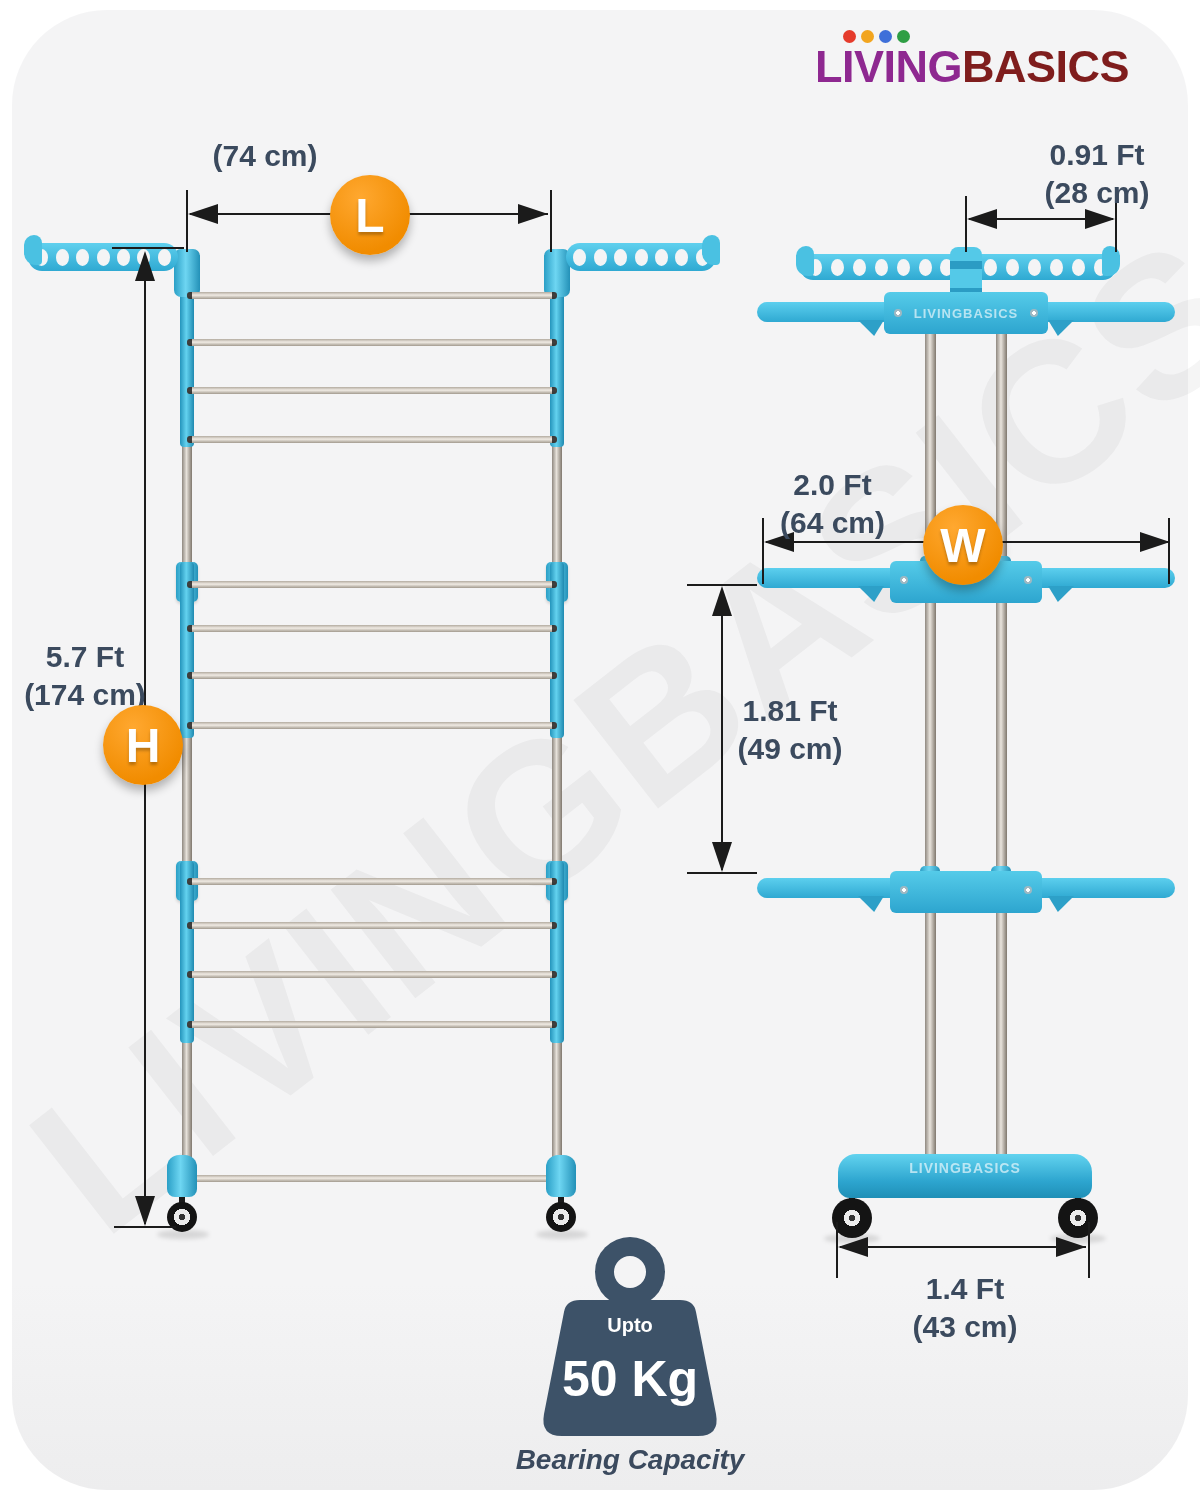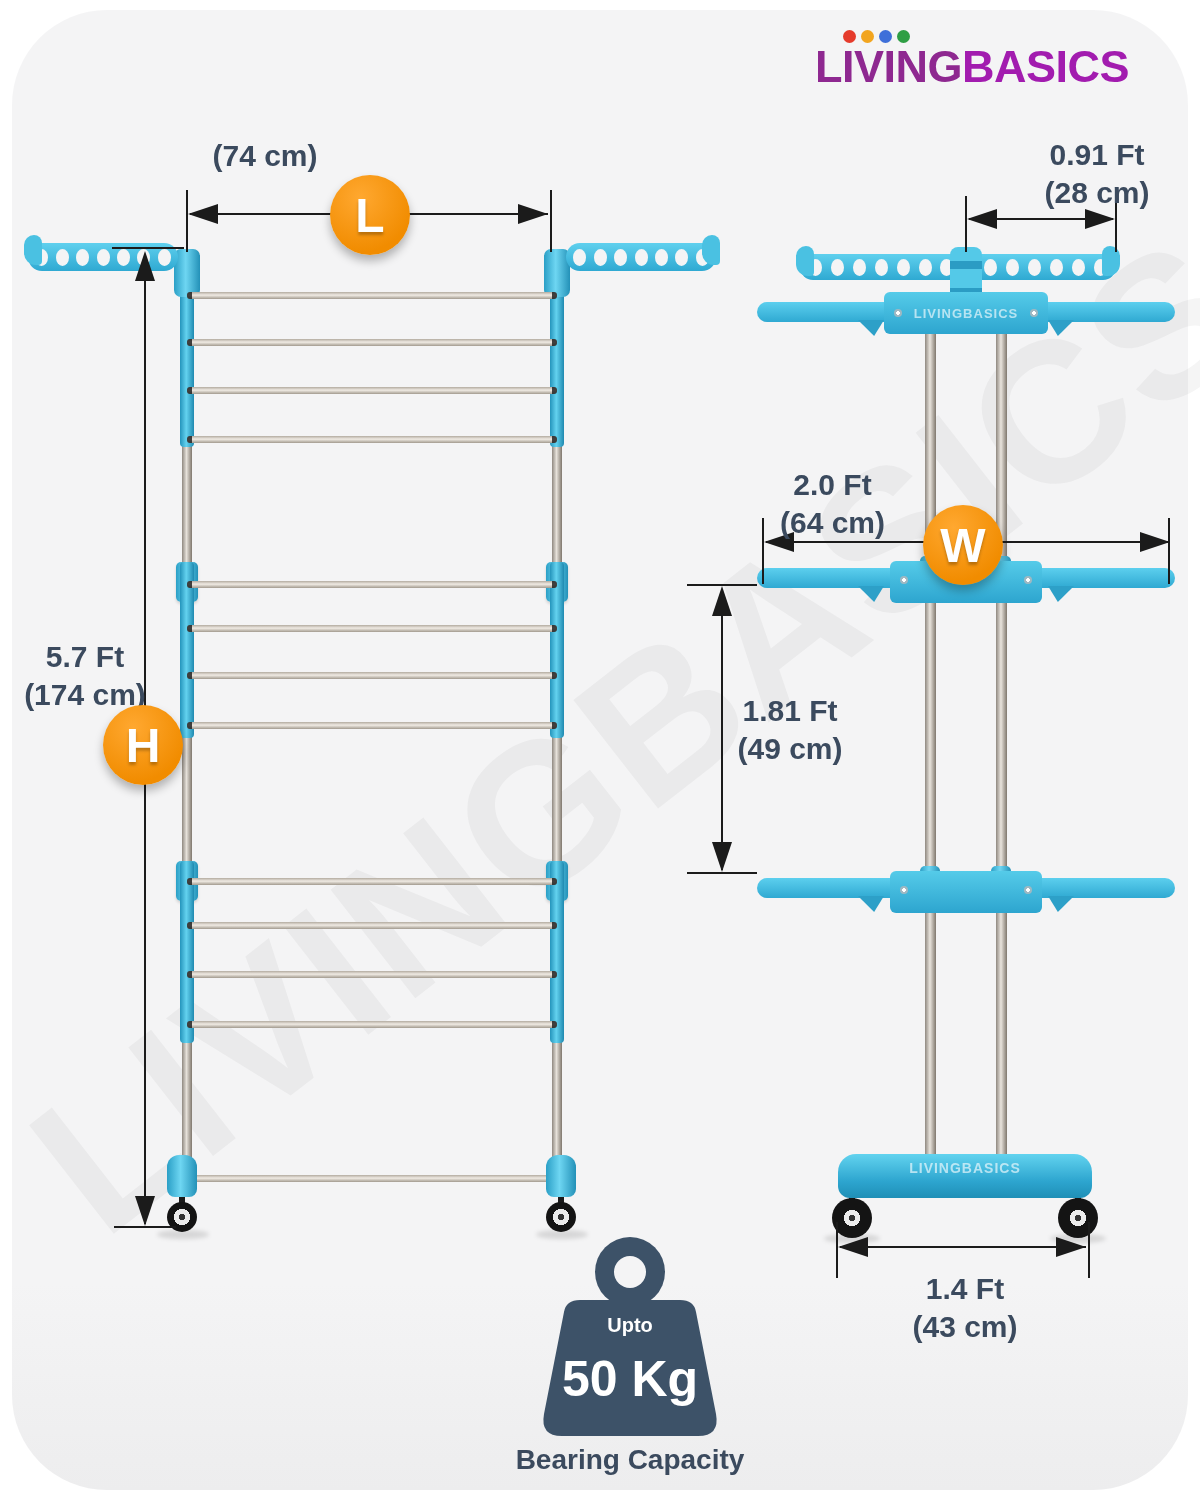--- a/index.html
+++ b/index.html
@@ -14,21 +14,21 @@
     font-size:200px;font-weight:bold;letter-spacing:4px;white-space:nowrap;
     color:rgba(70,70,80,0.055);transform:rotate(-38deg);z-index:1;}
 
   
   .logo{position:absolute;left:815px;top:30px;width:330px;z-index:6;}
   .logo-dots{display:flex;gap:5px;margin-left:28px;margin-bottom:1px;}
   .logo-dots span{width:13px;height:13px;border-radius:50%;display:block;}
   .d1{background:#E53B2C}.d2{background:#F2A51F}.d3{background:#3E6FD9}.d4{background:#2F9E44}
   .logo-text{font-size:45px;font-weight:bold;letter-spacing:-0.5px;line-height:46px;}
   .logo-living{color:#8E2890;}
-  .logo-basics{color:#a21caf;margin-top:40px;}
+  .logo-basics{color:#7f1d1d;margin-top:40px;}
 
   
   .dl-h{position:absolute;height:2px;background:#1b1b1b;z-index:5;}
   .dl-v{position:absolute;width:2px;background:#1b1b1b;z-index:5;}
   .arr{position:absolute;width:0;height:0;border-style:solid;z-index:5;}
   .arr.left {border-width:10px 30px 10px 0;border-color:transparent #1b1b1b transparent transparent;}
   .arr.right{border-width:10px 0 10px 30px;border-color:transparent transparent transparent #1b1b1b;}
   .arr.up   {border-width:0 10px 30px 10px;border-color:transparent transparent #1b1b1b transparent;}
   .arr.down {border-width:30px 10px 0 10px;border-color:#1b1b1b transparent transparent transparent;}
   .dim-label{position:absolute;text-align:center;font-weight:bold;color:#3B4A5E;
@@ -83,21 +83,21 @@
   .base{position:absolute;left:838px;top:1154px;width:254px;height:44px;border-radius:18px 18px 12px 12px;z-index:4;
        background:linear-gradient(180deg,#62d3ef,#2da5cf 62%,#1f8fb6);
        display:flex;align-items:flex-start;justify-content:center;padding-top:6px;box-sizing:border-box;}
 
   
   .wsvg{position:absolute;left:520px;top:1236px;z-index:5;}
   .cap-txt{position:absolute;text-align:center;color:#fff;font-weight:bold;z-index:6;}
   .cap-upto{left:530px;top:1314px;width:200px;font-size:20px;}
   .cap-kg{left:530px;top:1350px;width:200px;font-size:50px;}
   .cap-caption{position:absolute;left:455px;top:1444px;width:350px;text-align:center;
-       font-size:28px;font-weight:bold;color:#3B4A5E;z-index:6;}
+       font-size:28px;font-weight:bold;color:#3B4A5E;z-index:6;font-style:italic;}
 </style>
 </head>
 <body>
 
 <div class="page">
   <div class="card"></div>
   <div class="scene">
 
     <div class="watermark">LIVINGBASICS</div>
 

